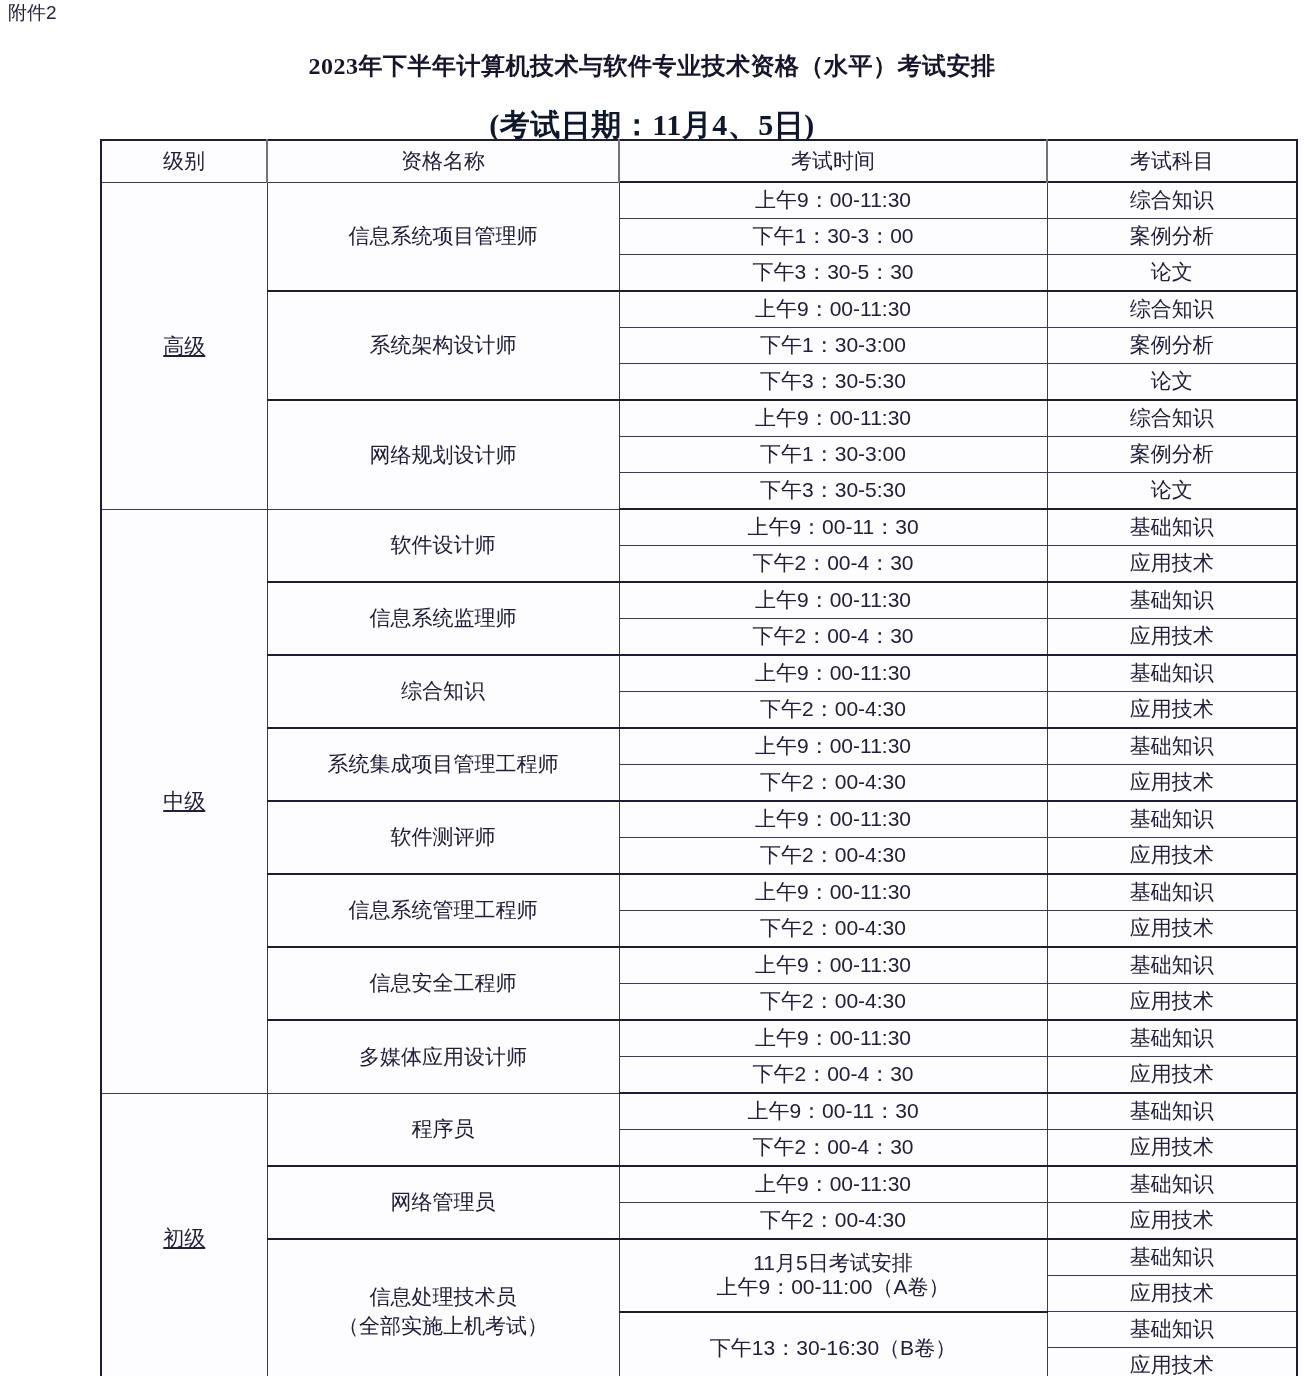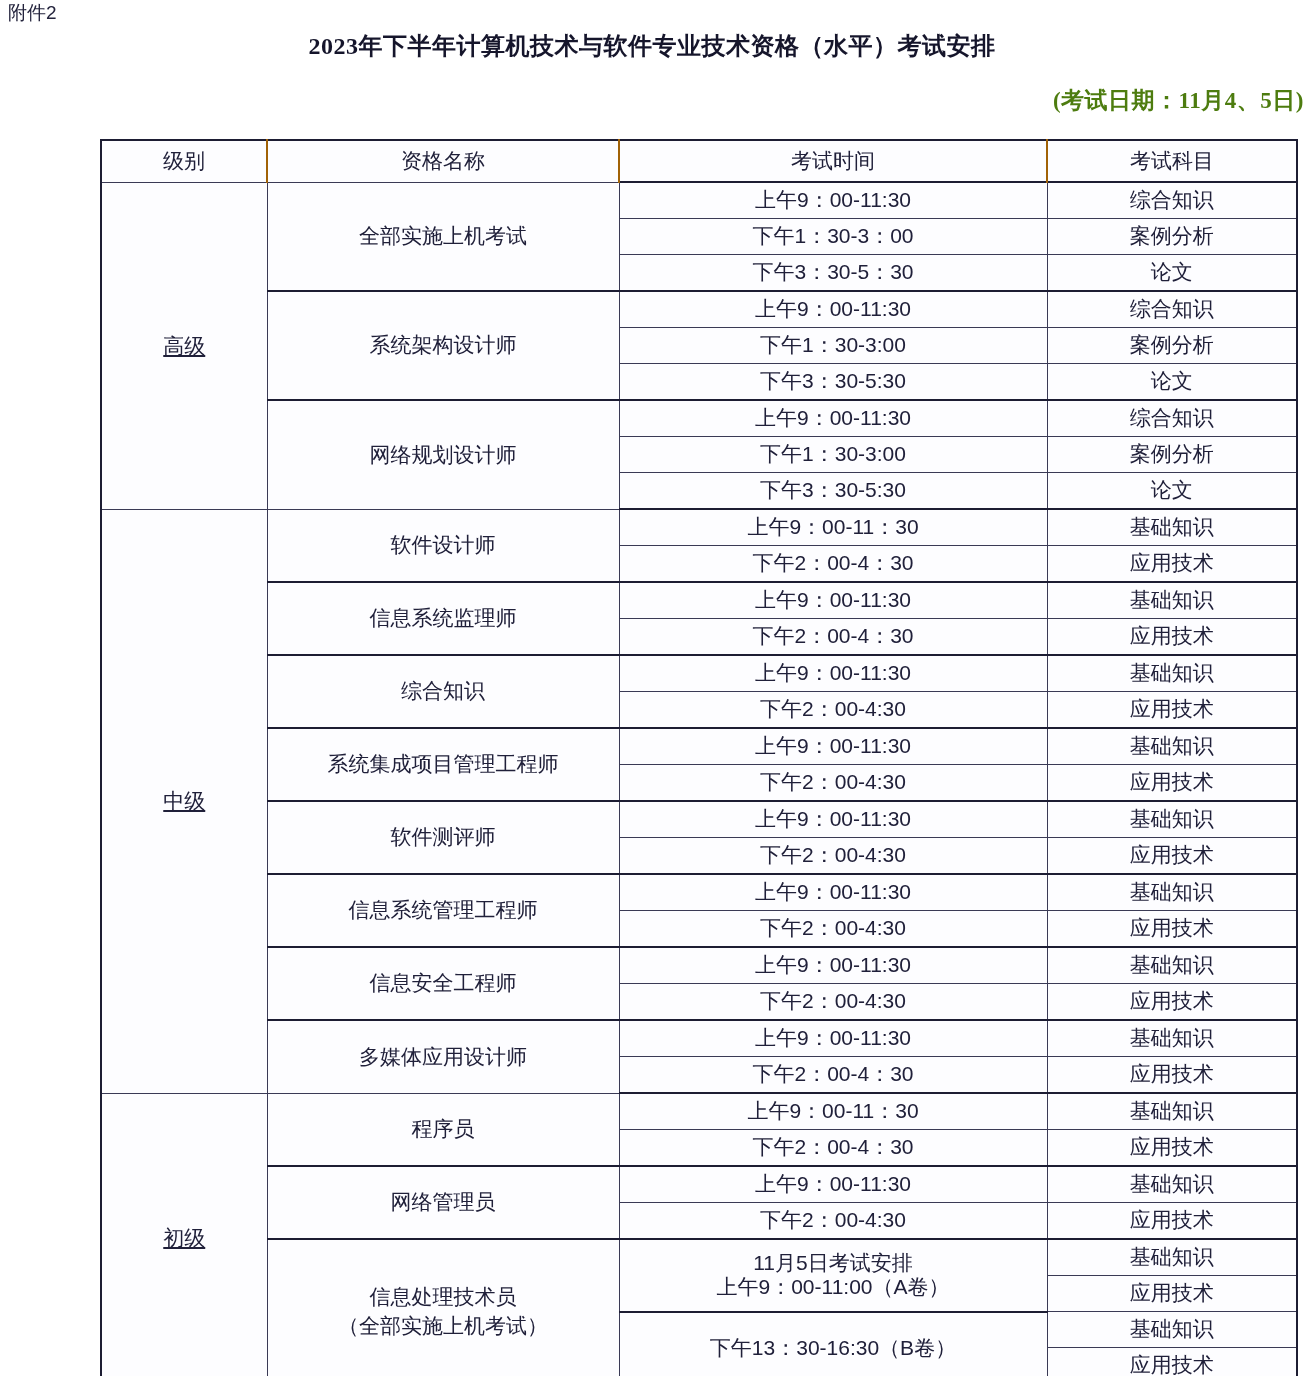--- a/index.html
+++ b/index.html
@@ -18,40 +18,39 @@
   .attach-label {
     position: absolute;
     left: 8px;
     top: 0;
     font-family: "Liberation Sans", "DejaVu Sans", sans-serif;
     font-size: 19px;
     color: #23233c;
     letter-spacing: 0px;
   }
   .titles {
-    padding-top: 32px;
+    padding-top: 52px;
     text-align: center;
   }
   .doc-title {
     font-family: "Liberation Serif", "DejaVu Serif", serif;
     font-size: 24px;
     font-weight: bold;
     color: #15152b;
     letter-spacing: 0.5px;
     line-height: 1.2;
   }
   .doc-subtitle {
     margin-top: 26px;
     font-family: "Liberation Serif", "DejaVu Serif", serif;
-    font-size: 23px;
+    font-size: 30px;
     font-weight: bold;
-    color: #4d7c0f;
+    color: #0f172a;
     letter-spacing: 0.5px;
     line-height: 1.2;
-    text-align: right;
   }
   .table-wrap {
     position: absolute;
     left: 100px;
     top: 139px;
     width: 1196px;
   }
   table.sched {
     border-collapse: collapse;
     table-layout: fixed;
@@ -93,21 +92,21 @@
   }
   td.qual-cell {
     font-size: 21px;
     border-right: 2px solid #1d1d33;
     line-height: 1.35;
   }
   td.timecell {
     border-right: 2px solid #1d1d33;
   }
   thead th.h-level, thead th.h-qual, thead th.h-time {
-    border-right: 2px solid #a16207;
+    border-right: 2px solid #737373;
   }
   thead th {
     border-bottom: 2px solid #1d1d33;
   }
   table.sched {
     border: 2px solid #1d1d33;
   }
   .two-line { line-height: 1.3; }
   .nowrap { white-space: nowrap; }
 </style>
@@ -133,21 +132,21 @@
       <tr>
         <th class="h-level">级别</th>
         <th class="h-qual">资格名称</th>
         <th class="h-time">考试时间</th>
         <th class="h-subject">考试科目</th>
       </tr>
     </thead>
     <tbody id="sched-body">
         <tr>
           <td class="level-cell" rowspan="9">高级</td>
-          <td class="qual-cell hrule-strong" rowspan="3">全部实施上机考试</td>
+          <td class="qual-cell hrule-strong" rowspan="3">信息系统项目管理师</td>
           <td class="timecell nowrap hrule-top-strong">上午9：00-11:30</td>
           <td class="subjcell hrule-top-strong">综合知识</td>
         </tr>
         <tr>
           <td class="timecell nowrap">下午1：30-3：00</td>
           <td class="subjcell">案例分析</td>
         </tr>
         <tr>
           <td class="timecell nowrap hrule-strong">下午3：30-5：30</td>
           <td class="subjcell hrule-strong">论文</td>

